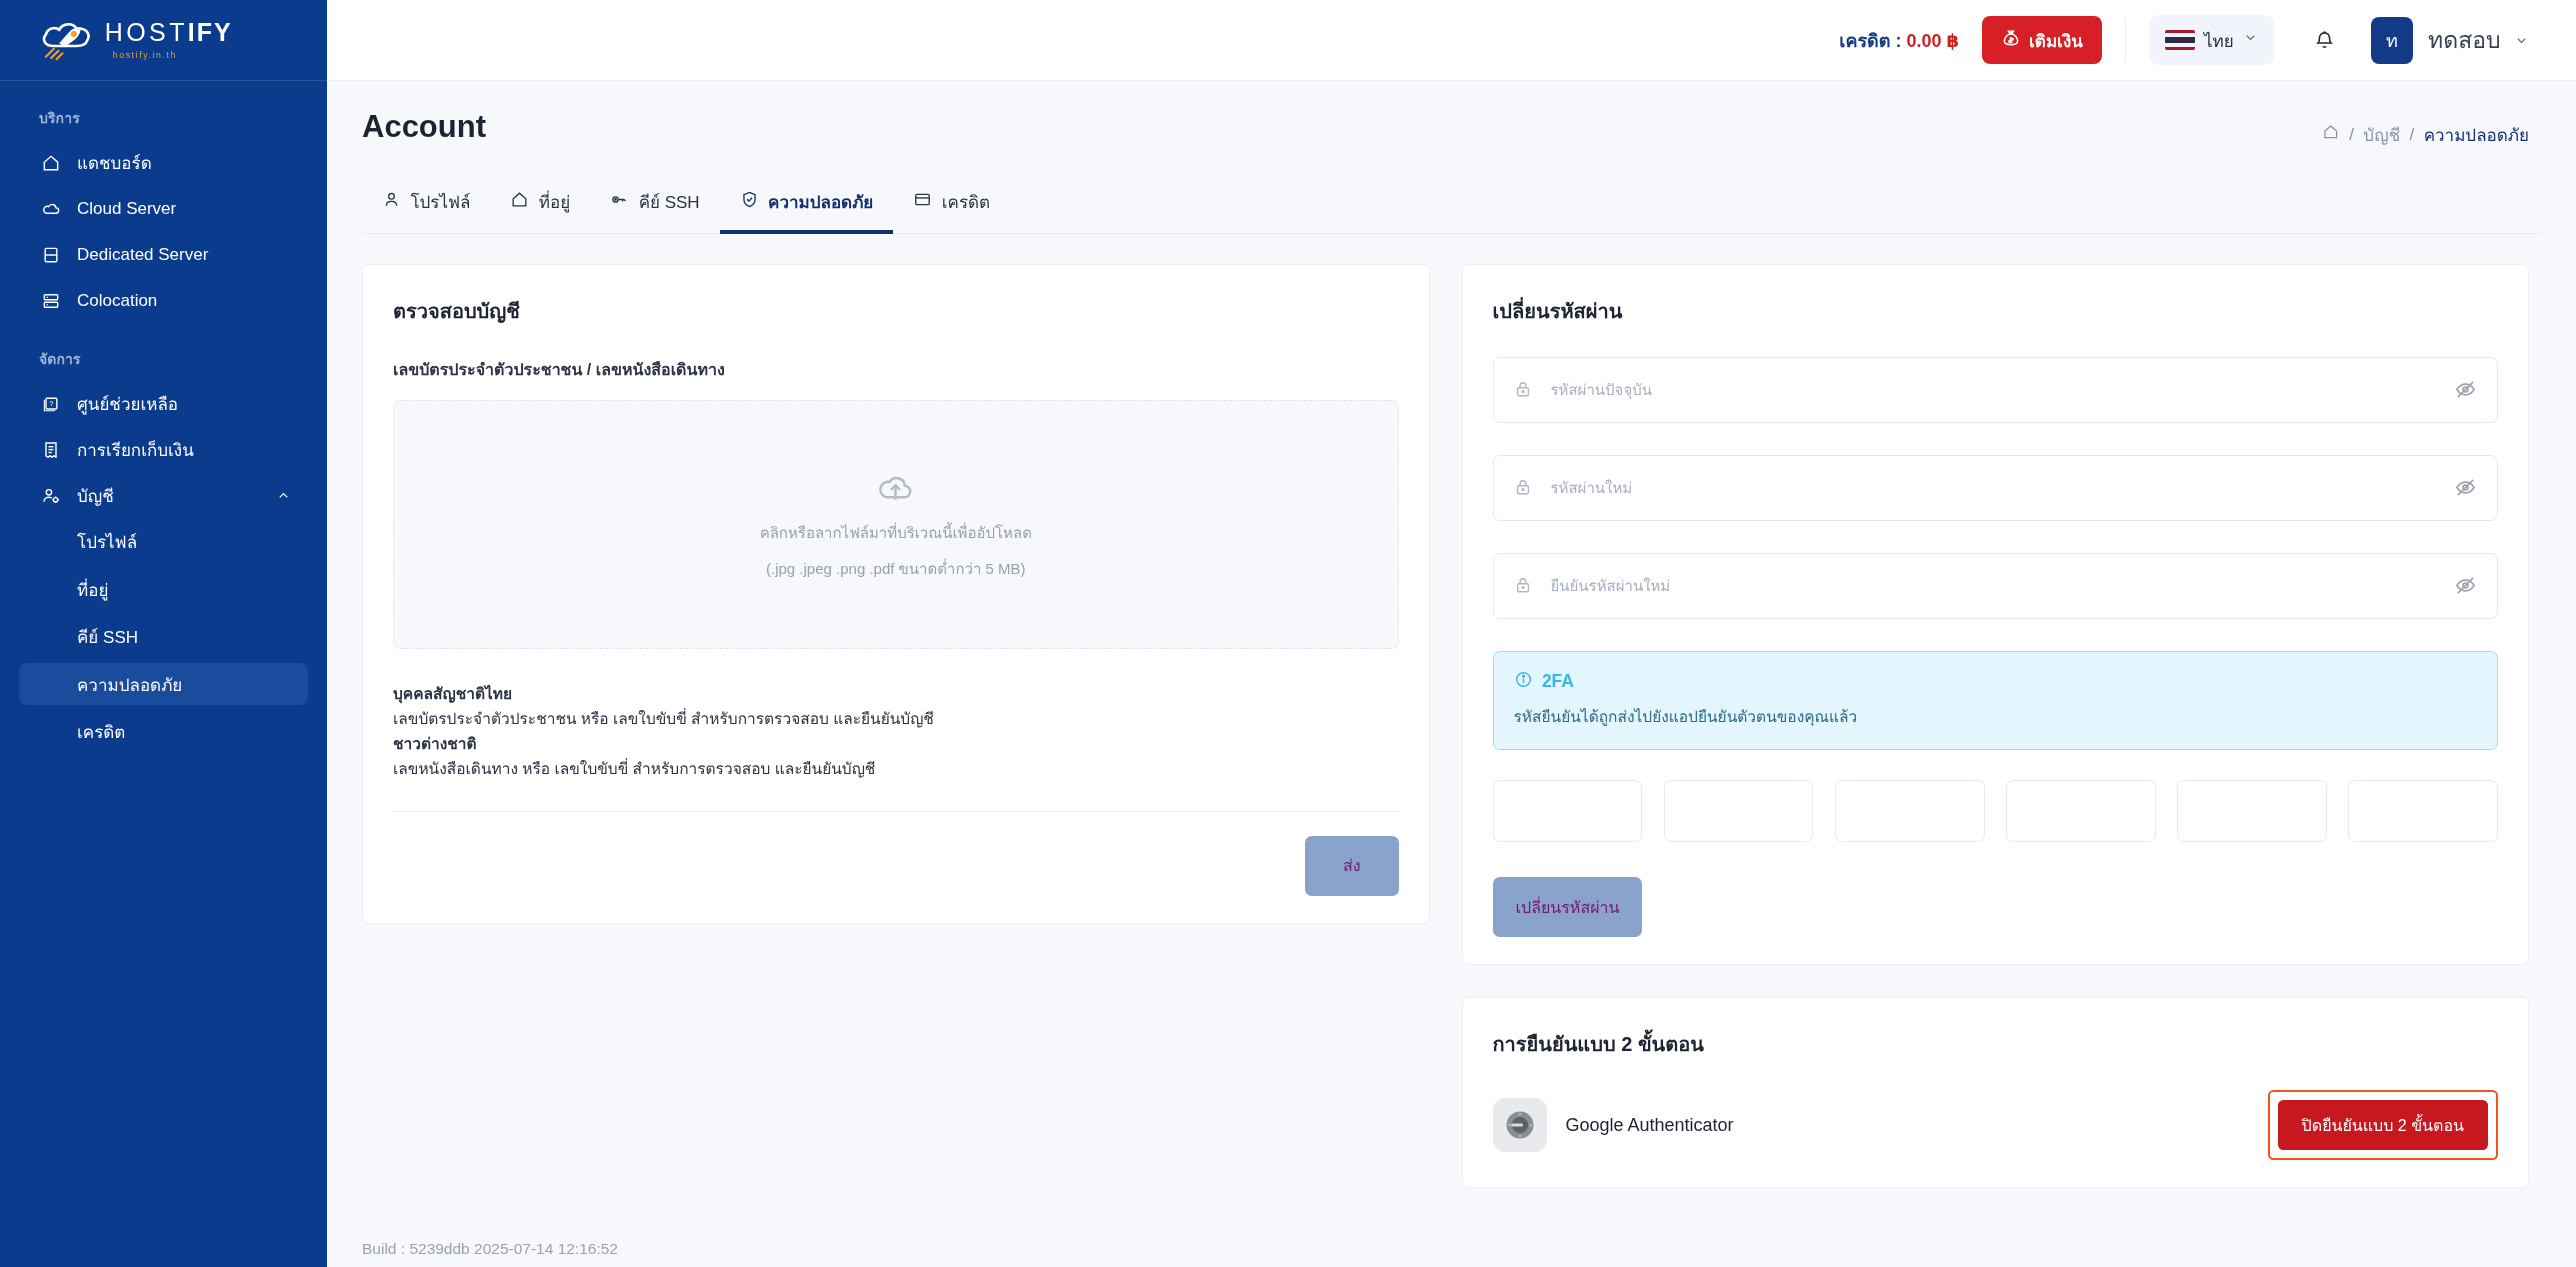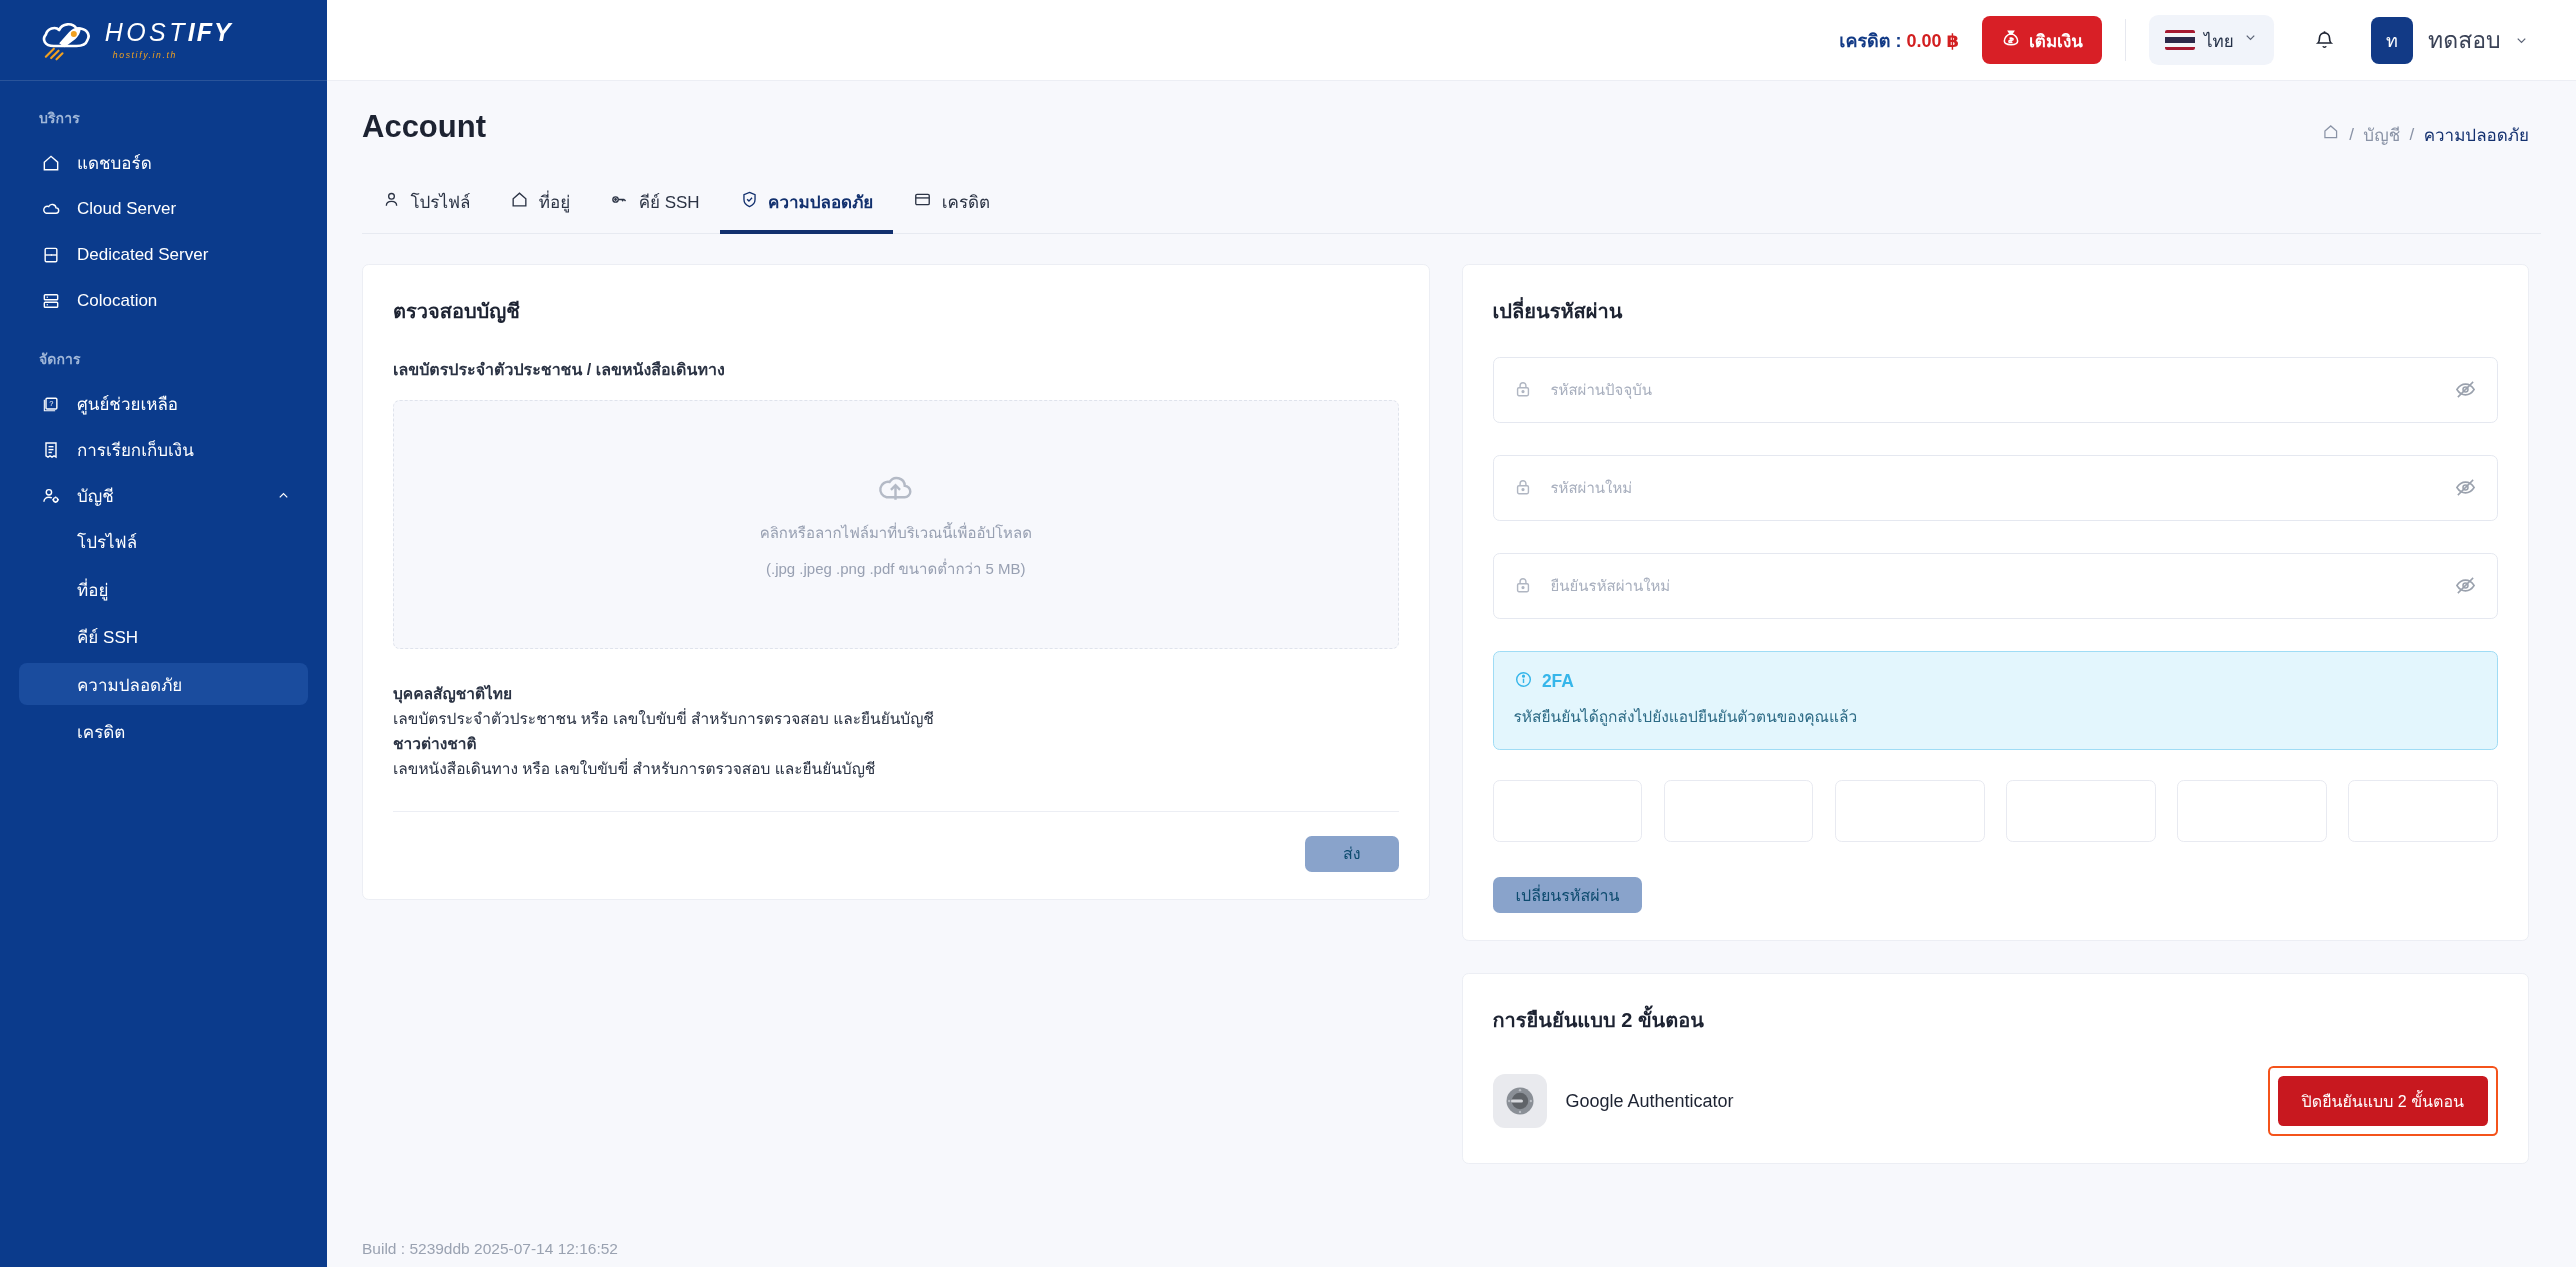--- a/index.html
+++ b/index.html
@@ -19,21 +19,21 @@
     flex: 0 0 327px;
     position: relative;
   }
   .logo-area {
     height: 81px;
     display: flex; align-items: center;
     padding-left: 39px;
     border-bottom: 0.7px solid rgba(255,255,255,0.13);
   }
   .logo-mark { width: 55px; height: 44px; flex: 0 0 55px; margin-right: 10.8px; }
-  .logo-text { display: flex; flex-direction: column; justify-content: center; font-style: italic; }
+  .logo-text { display: flex; flex-direction: column; justify-content: center; }
   .logo-word { font-size: 25px; letter-spacing: 3.4px; font-weight: 300; line-height: 1; color:#fff; }
   .logo-word b { font-weight: 800; letter-spacing: 2px; }
   .logo-sub { font-size: 8.7px; letter-spacing: 1.6px; color: #f0a020; margin-top: 4.7px; margin-left: 8px; }
 
   .nav-section-title {
     font-size: 14px; color: #9fb6d8; font-weight: 700;
     padding: 0 0 0 39px; margin-top: 25.6px; margin-bottom: 13.4px;
     letter-spacing: 0.1px;
   }
   .nav-item {
@@ -137,22 +137,22 @@
     height: 249px; display: flex; flex-direction: column;
     align-items: center; justify-content: center; gap: 12px; cursor: pointer;
   }
   .dz-line { font-size: 15px; color: #98a0b2; }
 
   .info-block { margin-top: 32px; font-size: 15.5px; color: #2b3344; line-height: 1.62; }
   .info-block .bold { font-weight: 700; }
   .divider { height: 0.7px; background: #eceef4; margin: 30px 0 0 0; }
   .btn-row { display: flex; justify-content: flex-end; margin-top: 24px; }
   .btn-muted {
-    background: #89a3cb; color: #0c4a6e; border: none; border-radius: 6.7px;
-    height: 36px; padding: 0 38px; font-size: 16px; cursor: pointer;
+    background: #89a3cb; color: #701a75; border: none; border-radius: 6.7px;
+    height: 60px; padding: 0 38px; font-size: 16px; cursor: pointer;
   }
   .btn-muted.wide { padding: 0 23px; }
 
   
   .pw-field {
     position: relative; height: 66px; border: 0.7px solid #e5e8f0; border-radius: 6.7px;
     margin-bottom: 32px; display: flex; align-items: center; padding: 8px 19px; background: #fff;
   }
   .pw-field .lock { width: 23px; height: 23px; flex: 0 0 23px; margin-right: 15px; }
   .pw-field .ph { font-size: 15px; color: #a8afbe; flex: 1 1 auto; }

